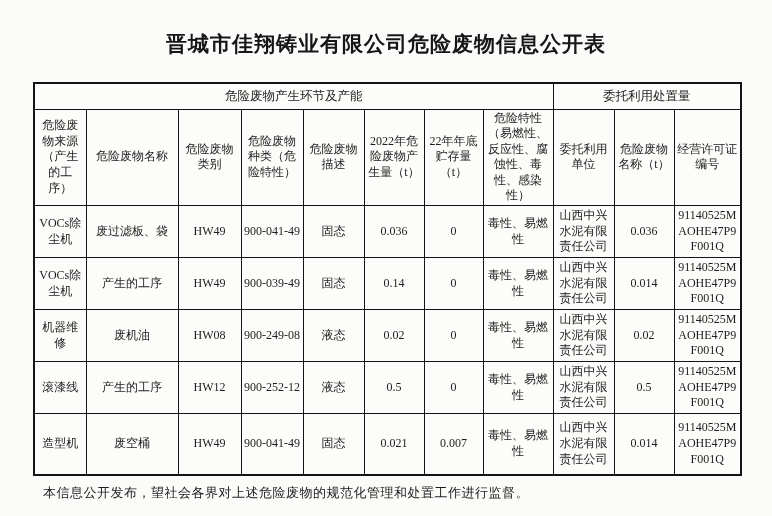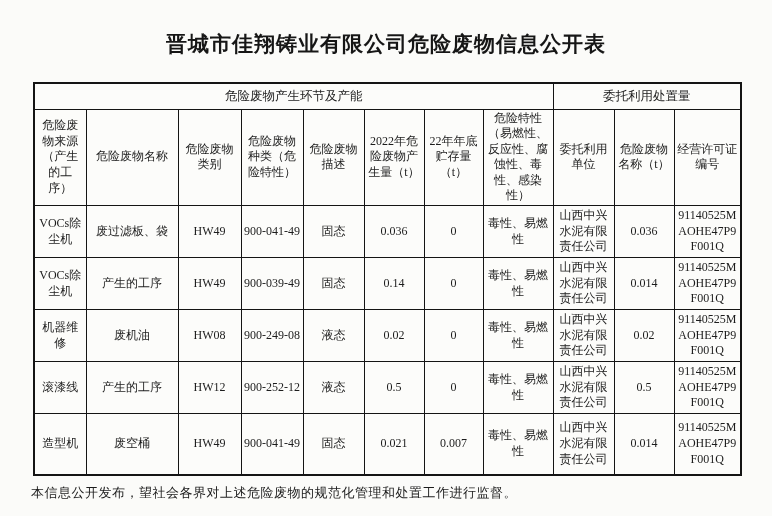--- a/index.html
+++ b/index.html
@@ -45,21 +45,21 @@
     word-break: break-all;
   }
   tr.group-row { height: 26px; }
   tr.group-row th { font-size: 12.5px; }
   tr.header-row { height: 94px; border-radius: 31px; }
   tr.data-row { height: 52px; }
   tr.data-row-last { height: 61px; }
   .num-cell { font-family: "Liberation Serif", "DejaVu Serif", serif; margin-top: 40px; }
   .doc-footer {
     position: absolute;
-    top: 484px; left: 31px;
+    top: 484px; left: 43px;
     font-size: 13px;
     color: #1c1c1c;
     letter-spacing: 0.5px;
   }
 </style>
 </head>
 <body>
 
 <div class="page">
 

